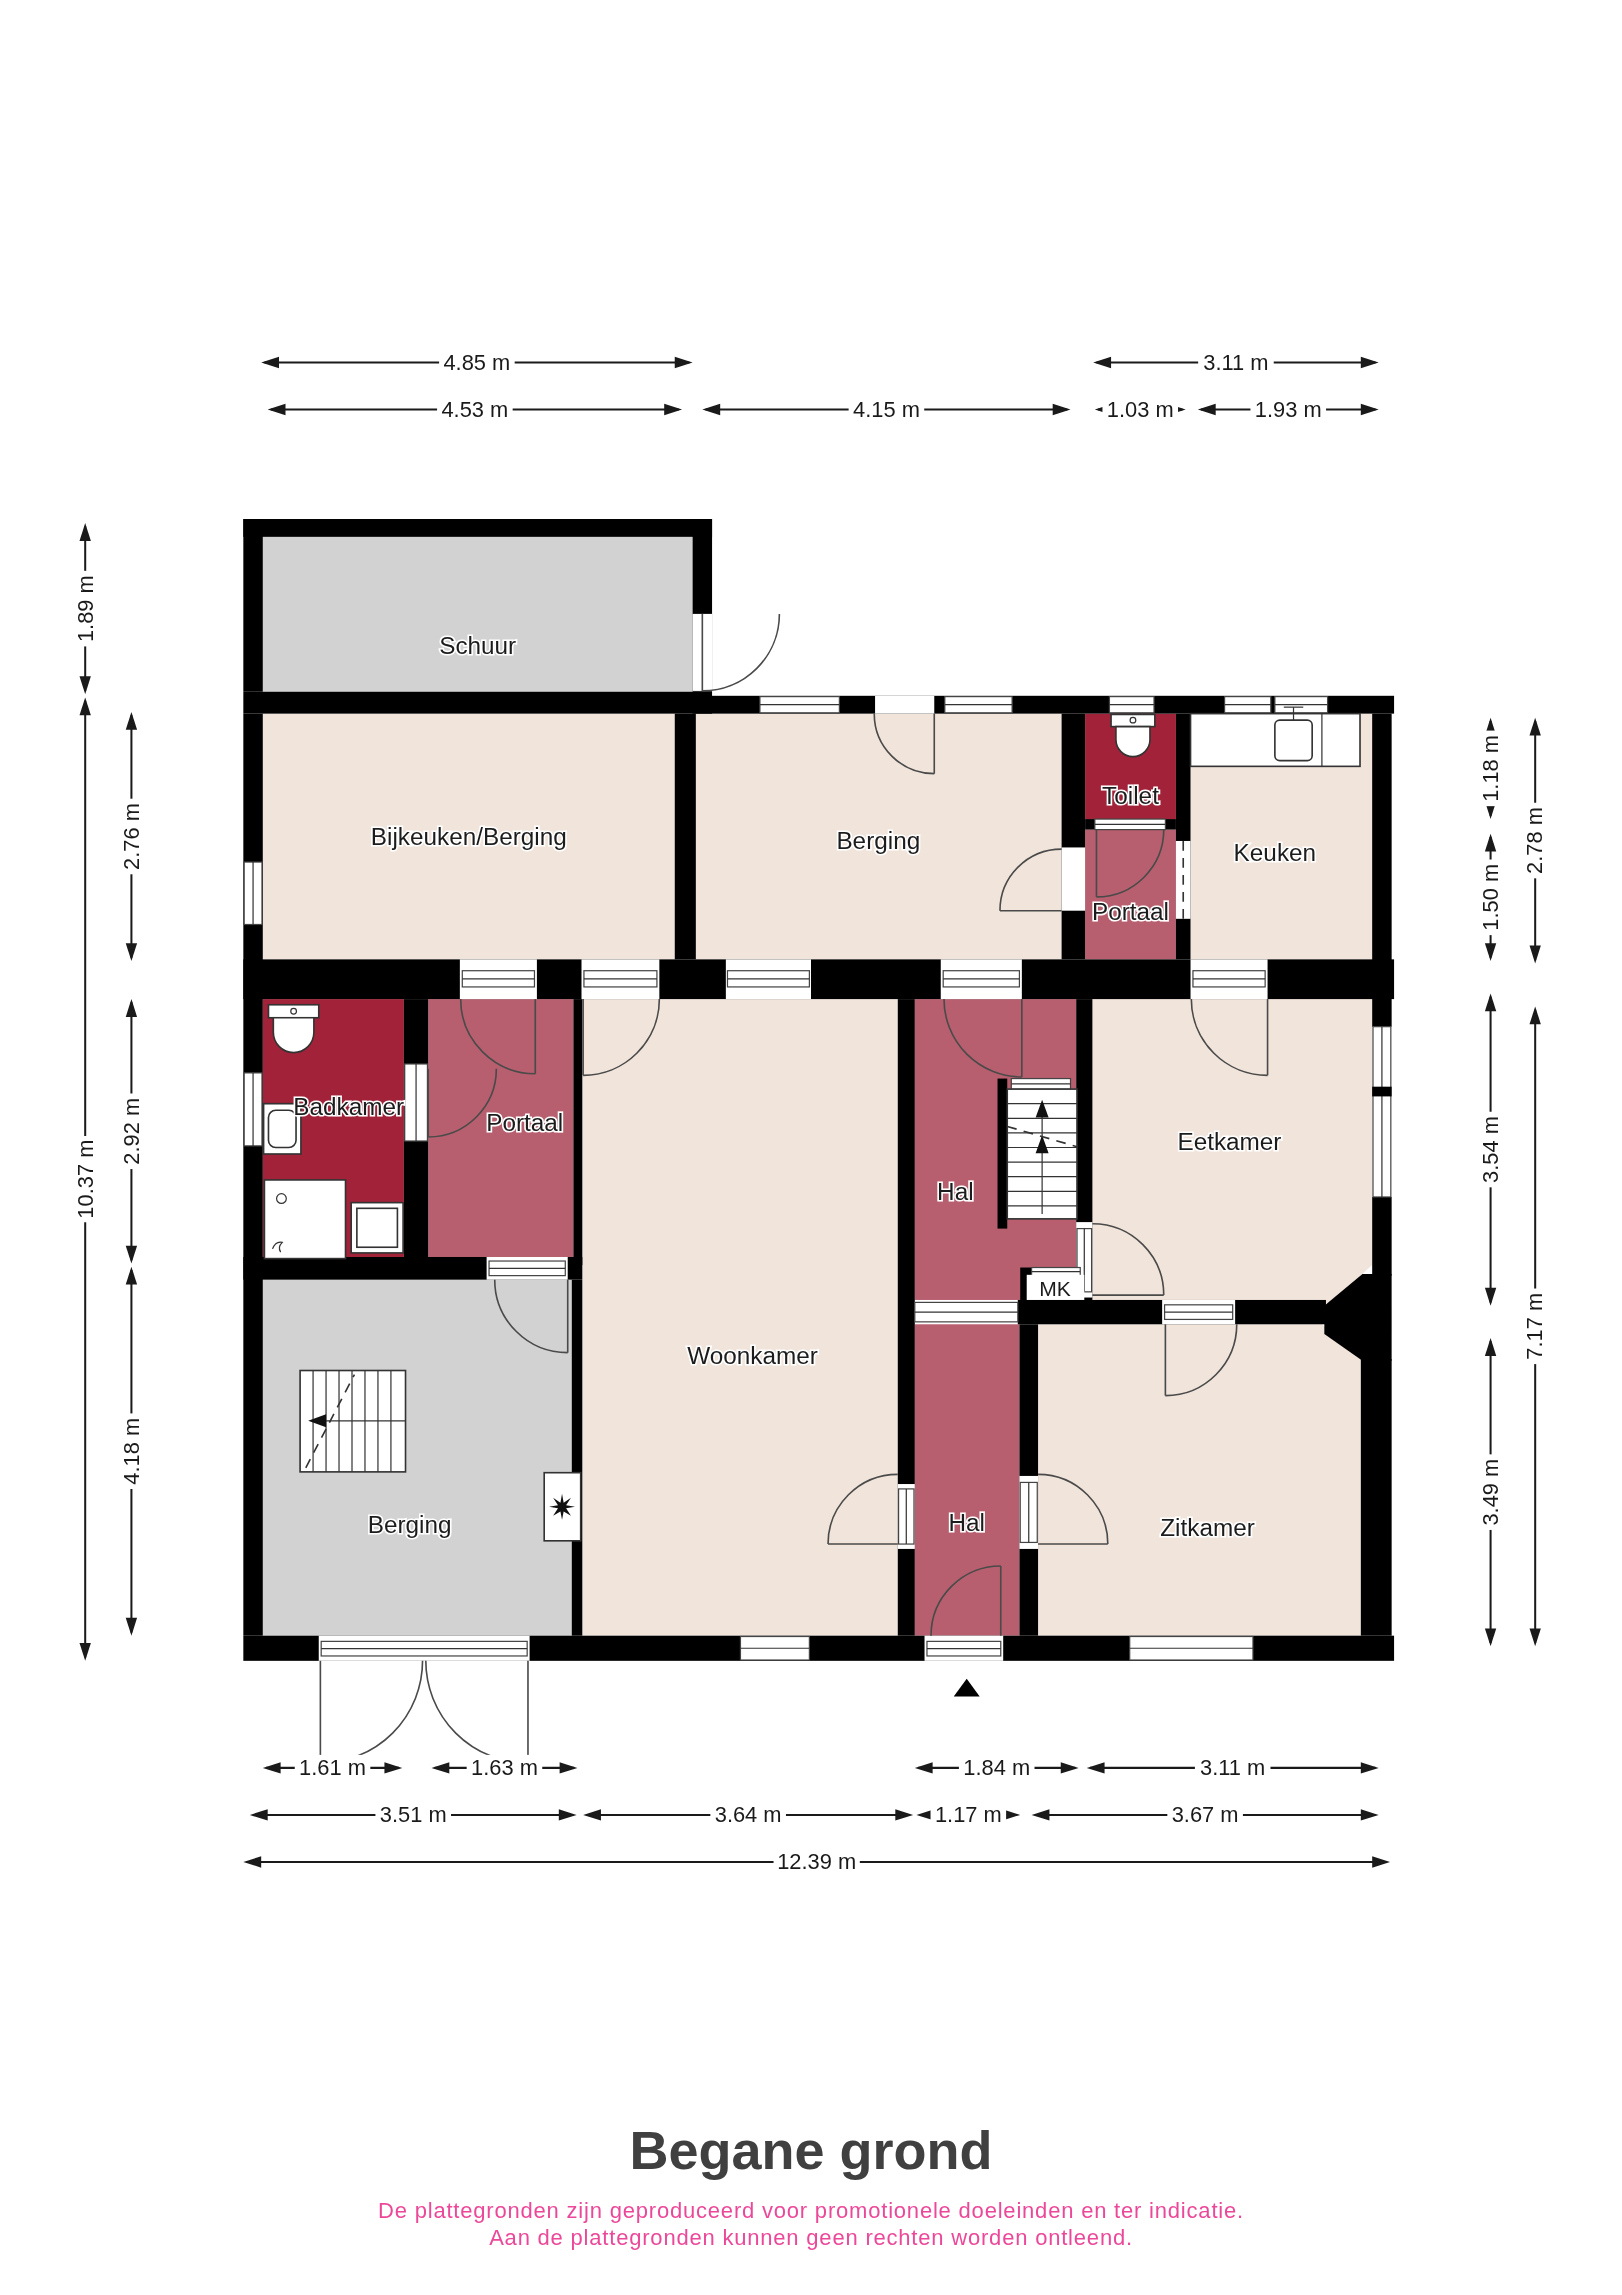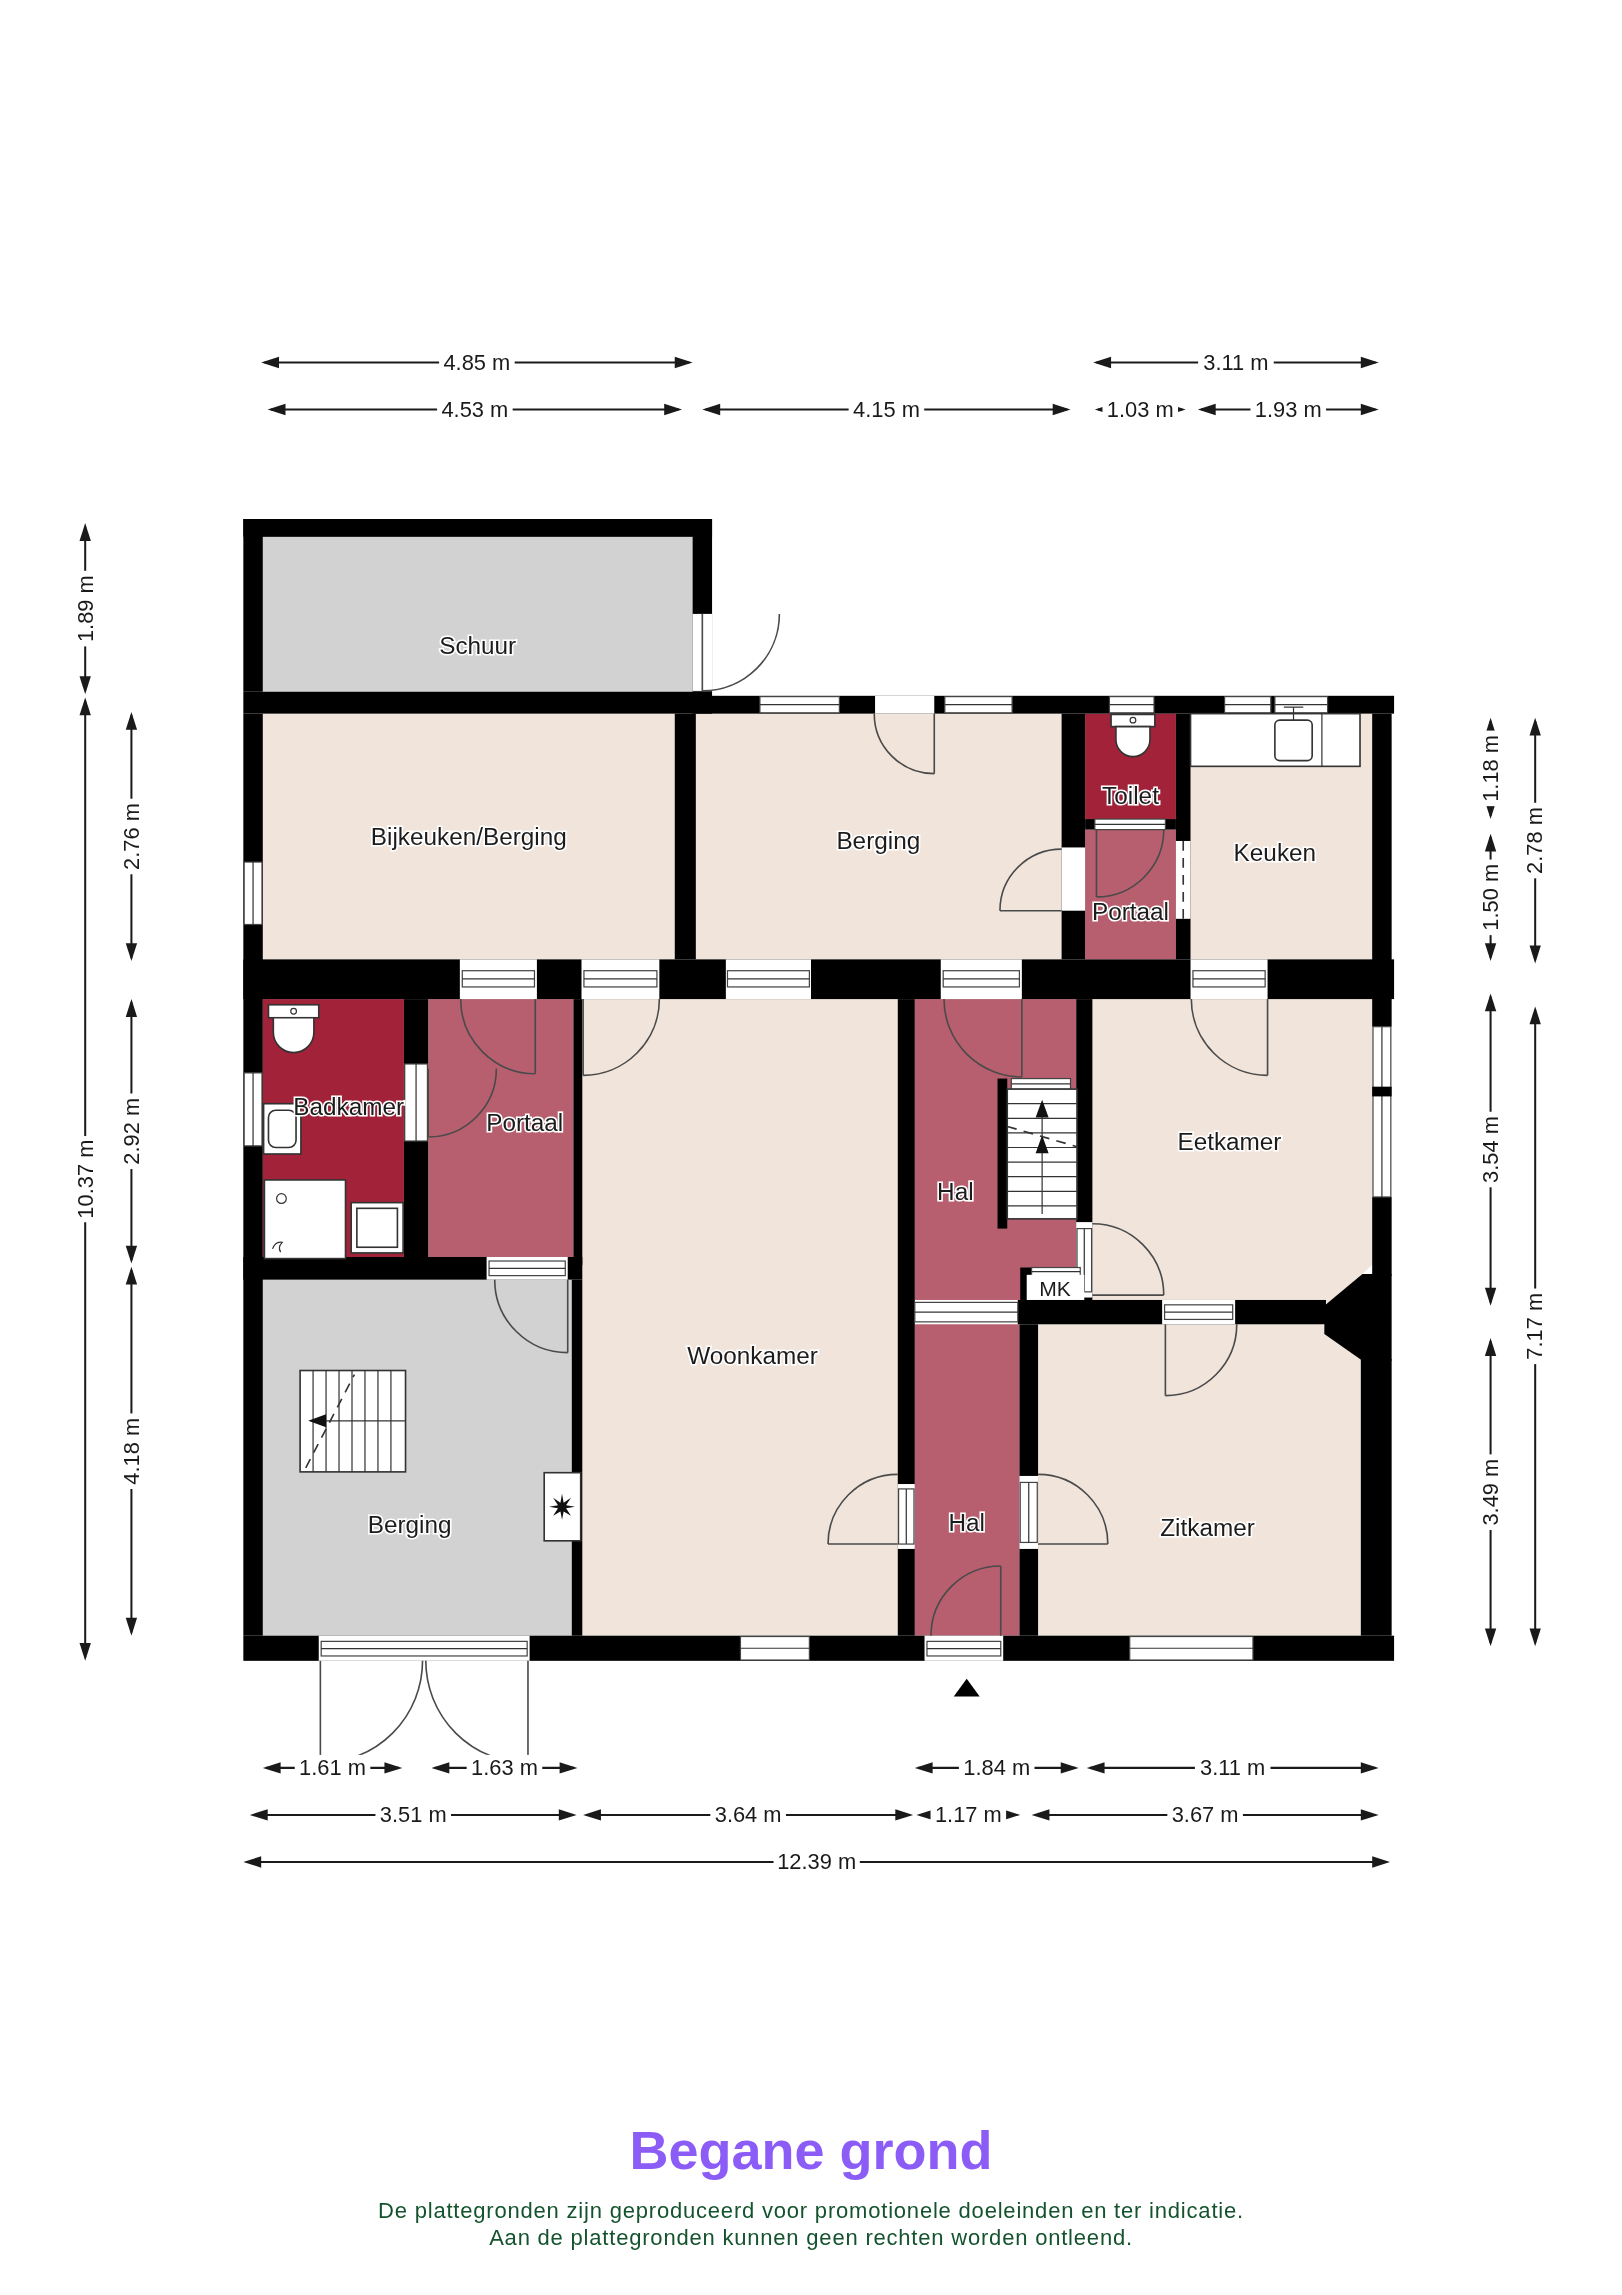--- a/index.html
+++ b/index.html
@@ -14,23 +14,23 @@
   .dim-text{font-family:"Liberation Sans",sans-serif;font-size:27px;fill:#1a1a1a;text-anchor:middle;}
   .wall{fill:#000000;}
   .win{fill:#ffffff;stroke:#444444;stroke-width:1.5;}
   .opening{fill:#ffffff;}
   .arc{fill:none;stroke:#4a4a4a;stroke-width:2;}
   .leaf{stroke:#4a4a4a;stroke-width:2;}
   .fix{fill:#ffffff;stroke:#333333;stroke-width:2;}
   .fixline{stroke:#333333;stroke-width:1.5;fill:none;}
   .dash{stroke:#333333;stroke-width:2;stroke-dasharray:12,9;fill:none;}
   .title{position:absolute;left:0;top:2119px;width:100%;text-align:center;
-         font-size:54px;font-weight:bold;color:#8b5cf6;}
+         font-size:54px;font-weight:bold;color:#404040;}
   .disclaimer{position:absolute;left:0;top:2197px;width:100%;text-align:center;
-              font-size:22px;line-height:27px;color:#14532d;letter-spacing:0.8px;}
+              font-size:22px;line-height:27px;color:#ec4899;letter-spacing:0.8px;}
 </style>
 </head>
 <body>
 
 <div class="canvas">
 <svg width="1622" height="2295" viewBox="0 0 2000 2830">
 
   <g>
     <rect class="fill-gray" x="324" y="662" width="530" height="191" fill="#D3D2D2"></rect>
     <rect class="fill-cream" x="324" y="880" width="508" height="303" fill="#F1E4DB"></rect>

